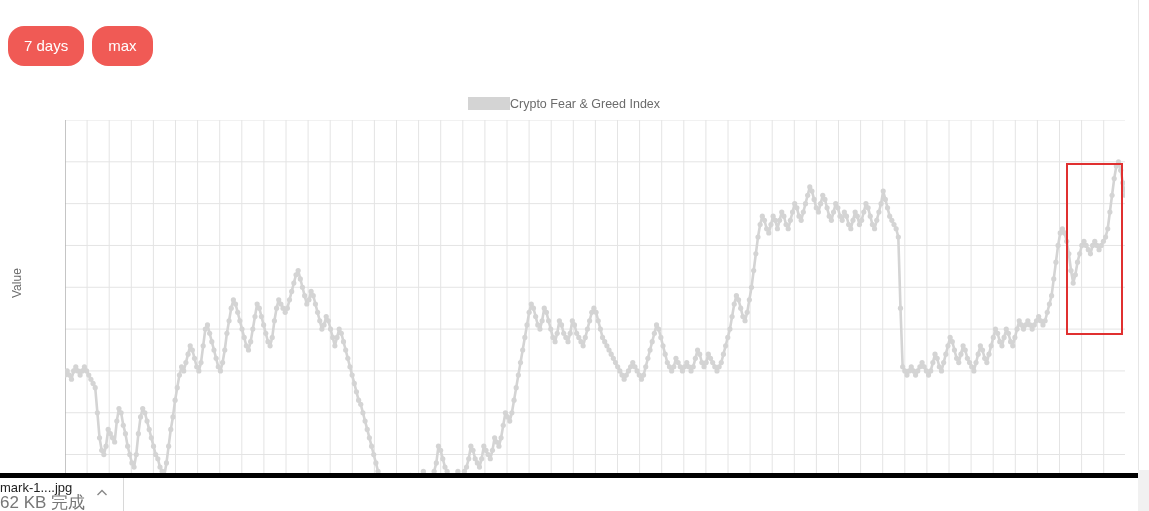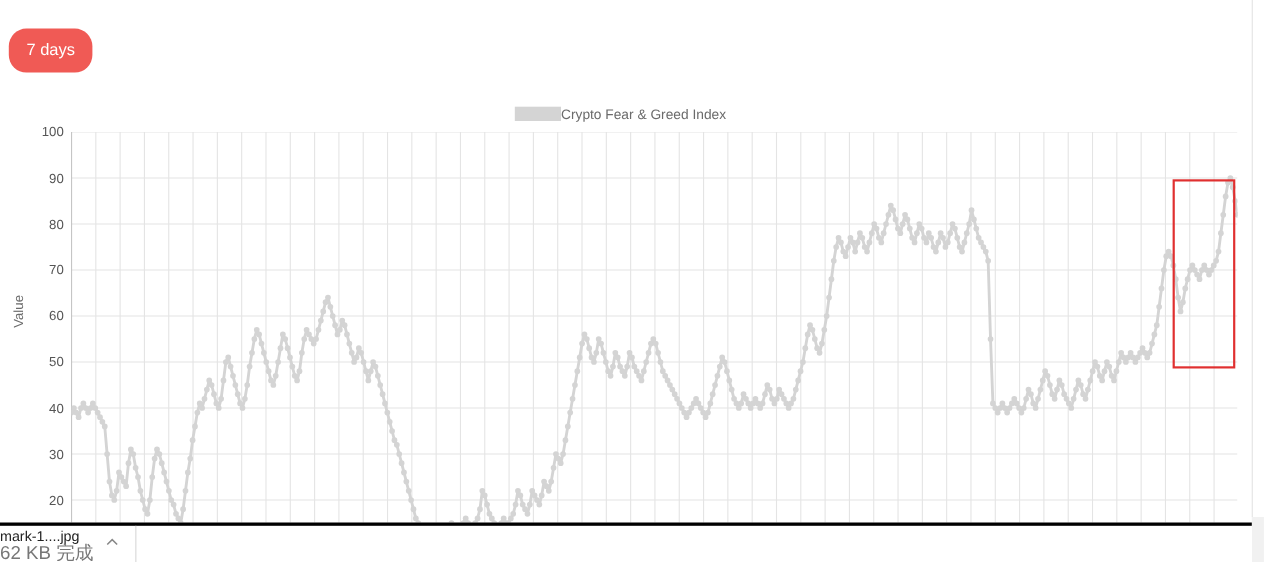--- a/index.html
+++ b/index.html
@@ -140,21 +140,21 @@
   }
 
   
   .dl-bar {
     position: absolute;
     left: 0;
     bottom: 0;
     width: 1138px;
     height: 33px;
     background: #ffffff;
-    border-top: 3px solid #000000;
+    border-top: 5px solid #000000;
     display: flex;
     align-items: center;
   }
   .dl-item {
     position: relative;
     display: flex;
     align-items: center;
     height: 33px;
     padding-left: 0px;
     width: 124px;
@@ -191,42 +191,32 @@
   }
   .dl-chevron svg { display: block; }
 </style>
 </head>
 <body>
 
 <div id="app">
 
   <div class="range-bar">
     <button class="range-btn">7 days</button>
+    <button class="range-btn">max</button>
   </div>
 
   <div class="chart-wrap">
 
     <div class="legend">
       <span class="legend-swatch"></span>
       <span class="legend-label">Crypto Fear &amp; Greed Index</span>
     </div>
 
     <div class="plot-outer">
       <div class="y-label">Value</div>
-      <div class="ytick-col" id="ytick-col">
-          <div class="ytick" style="top: 0px;">100</div>
-          <div class="ytick" style="top: 41.8182px;">90</div>
-          <div class="ytick" style="top: 83.6364px;">80</div>
-          <div class="ytick" style="top: 125.455px;">70</div>
-          <div class="ytick" style="top: 167.273px;">60</div>
-          <div class="ytick" style="top: 209.091px;">50</div>
-          <div class="ytick" style="top: 250.909px;">40</div>
-          <div class="ytick" style="top: 292.727px;">30</div>
-          <div class="ytick" style="top: 334.545px;">20</div>
-        </div>
       <div class="plot">
         <svg id="plot-svg" width="1060" height="368" viewBox="0 0 1060 368">
             <line x1="0" y1="0" x2="1060" y2="0" stroke="#e4e4e4" stroke-width="1"></line>
             <line x1="0" y1="41.81818181818181" x2="1060" y2="41.81818181818181" stroke="#e4e4e4" stroke-width="1"></line>
             <line x1="0" y1="83.63636363636363" x2="1060" y2="83.63636363636363" stroke="#e4e4e4" stroke-width="1"></line>
             <line x1="0" y1="125.45454545454545" x2="1060" y2="125.45454545454545" stroke="#e4e4e4" stroke-width="1"></line>
             <line x1="0" y1="167.27272727272725" x2="1060" y2="167.27272727272725" stroke="#e4e4e4" stroke-width="1"></line>
             <line x1="0" y1="209.0909090909091" x2="1060" y2="209.0909090909091" stroke="#e4e4e4" stroke-width="1"></line>
             <line x1="0" y1="250.9090909090909" x2="1060" y2="250.9090909090909" stroke="#e4e4e4" stroke-width="1"></line>
             <line x1="0" y1="292.7272727272727" x2="1060" y2="292.7272727272727" stroke="#e4e4e4" stroke-width="1"></line>

